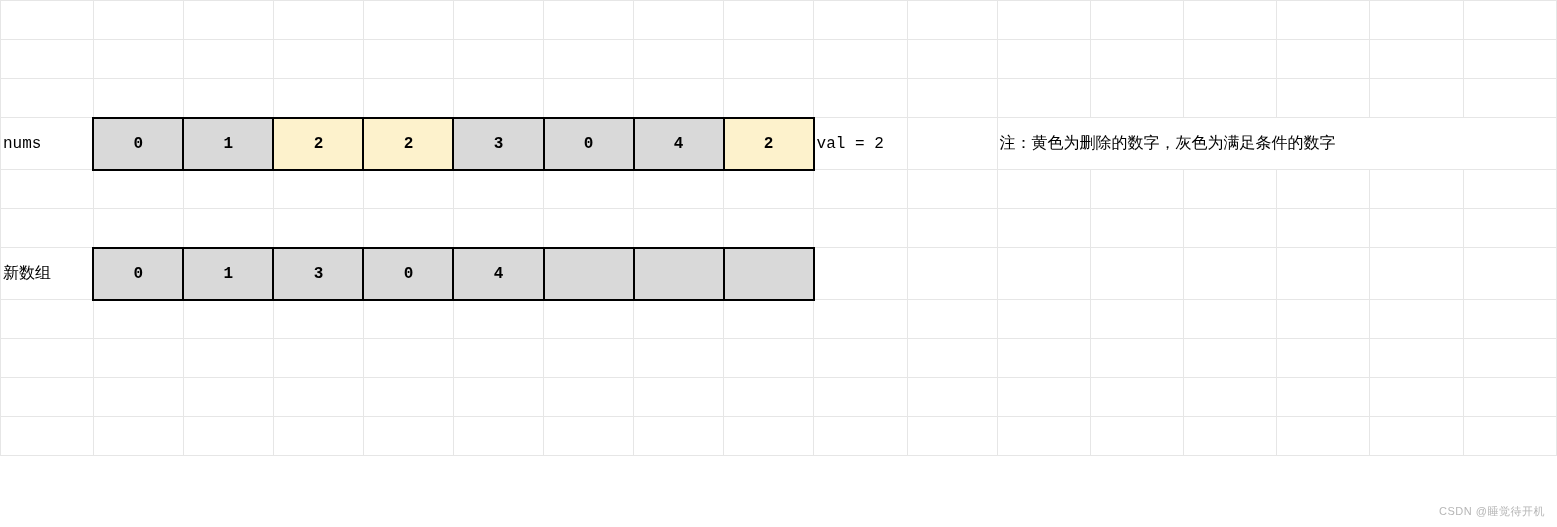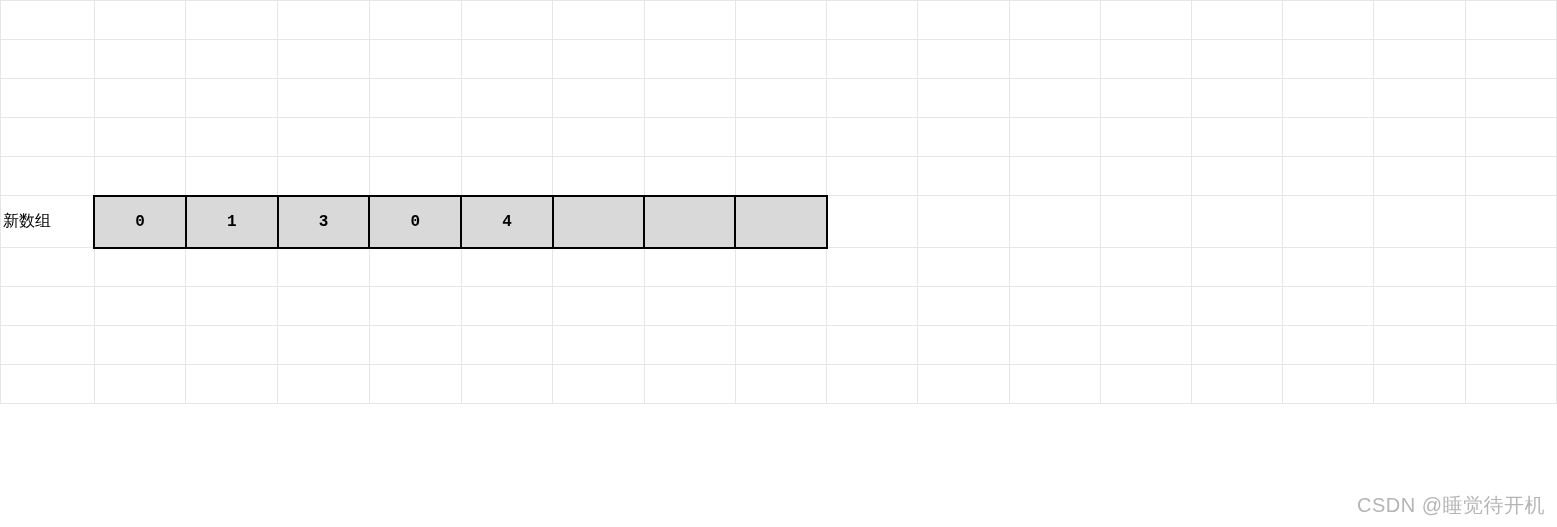--- a/index.html
+++ b/index.html
@@ -61,21 +61,21 @@
   }
   .note-cell {
     padding-left: 2px !important;
     font-size: 16px;
   }
   .watermark {
     position: absolute;
     right: 12px;
     bottom: 8px;
     font-family: Arial, sans-serif;
-    font-size: 20px;
+    font-size: 11px;
     color: rgba(120,120,120,0.55);
     letter-spacing: 0.5px;
   }
 </style>
 </head>
 <body>
 
 <table class="sheet">
 
   <tbody>
@@ -133,20 +133,34 @@
         <td></td>
         <td></td>
     <td></td>
         <td></td>
         <td></td>
         <td></td>
         <td></td>
         <td></td>
   </tr>
 
+  <tr class="arr-row">
+    <td class="label-cell">nums</td>
+    <td class="arr gray">0</td>
+    <td class="arr gray">1</td>
+    <td class="arr yellow">2</td>
+    <td class="arr yellow">2</td>
+    <td class="arr gray">3</td>
+    <td class="arr gray">0</td>
+    <td class="arr gray">4</td>
+    <td class="arr yellow">2</td>
+    <td class="val-cell">val = 2</td>
+    <td></td>
+    <td class="note-cell" colspan="6">注：黄色为删除的数字，灰色为满足条件的数字</td>
+  </tr>
 
   <tr>
     <td></td>
         <td></td>
         <td></td>
         <td></td>
         <td></td>
         <td></td>
         <td></td>
         <td></td>

